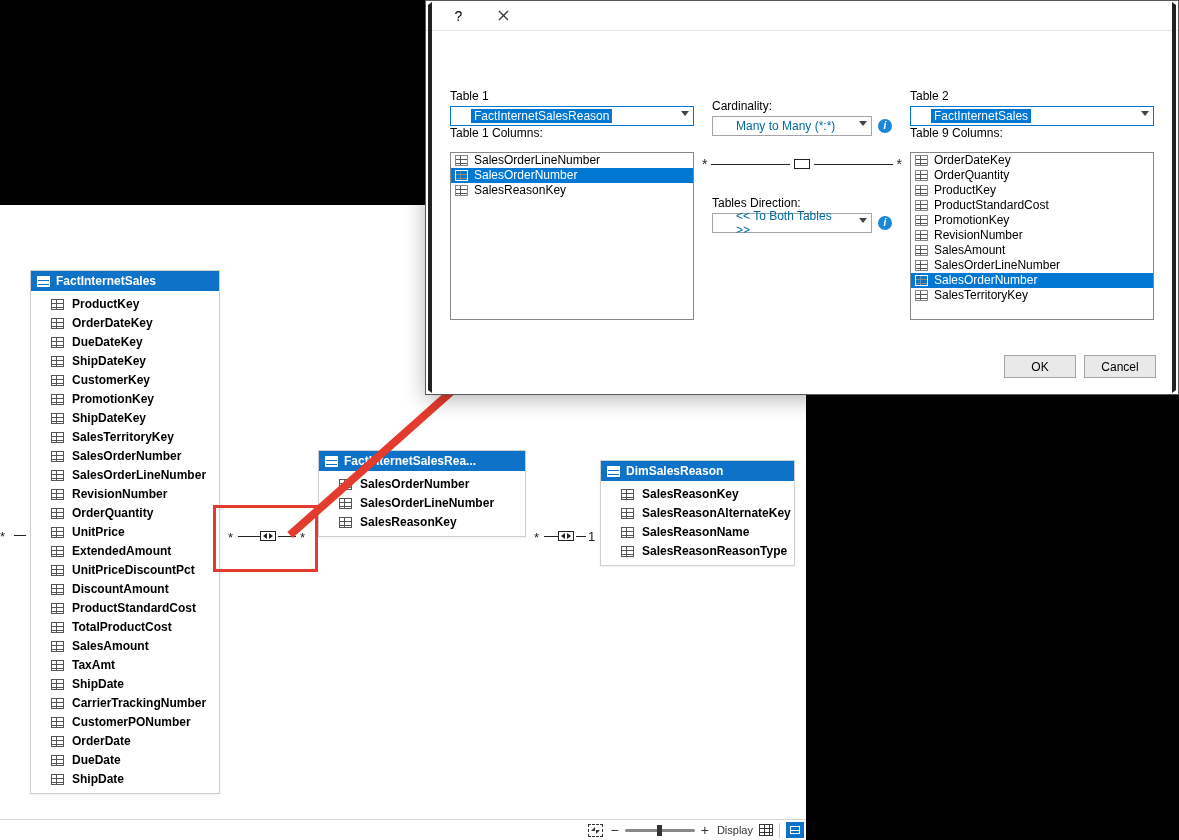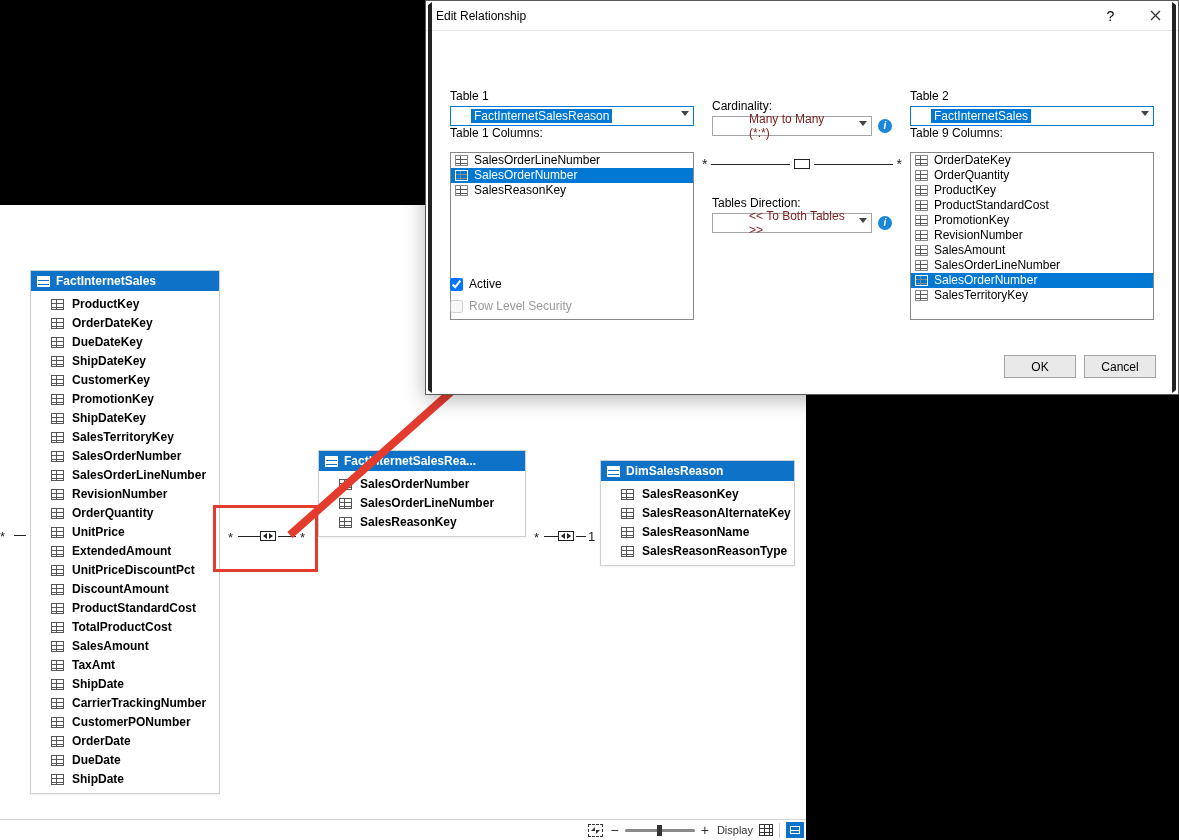--- a/index.html
+++ b/index.html
@@ -129,21 +129,21 @@
     display: flex; align-items: center;
     padding: 0 20px;
     position: relative;
     background: #fff;
     cursor: default;
   }
   .combo.gray { border-color: #a5a5a5; }
   .combo .sel {
     background: #0078d4; color: #fff; padding: 0 3px;
   }
-  .combo .plain { padding: 0 3px; color: #7f1d1d; margin-left: 13px; }
+  .combo .plain { padding: 0 3px; color: #0369a1; }
   .combo .chev {
     position: absolute; right: 4px; top: 4px;
     width: 0; height: 0;
     border-left: 4px solid transparent;
     border-right: 4px solid transparent;
     border-top: 5px solid #444;
   }
   .listbox {
     margin-top: 12px;
     border: 1px solid #888;
@@ -462,21 +462,20 @@
     <marker id="arrhead" markerWidth="8" markerHeight="8" refX="6" refY="3" orient="auto">
       <polygon points="0 0, 8 3, 0 6" fill="#e33b2e"></polygon>
     </marker>
   </defs>
   <line x1="290" y1="535" x2="712" y2="160" stroke="#e33b2e" stroke-width="8" marker-end="url(#arrhead)"></line>
 </svg>
 
 <div class="dialog">
 
   <div class="dlg-title">
-    <span class="dlg-title-text">Edit Relationship</span>
     <div class="dlg-btn">?</div>
     <div class="dlg-btn">
       <svg width="11" height="11" viewBox="0 0 11 11">
           <path d="M1 1 L10 10 M10 1 L1 10" stroke="#333" stroke-width="1.3"></path>
         </svg>
     </div>
   </div>
 
   <div class="dlg-body">
 
@@ -576,30 +575,20 @@
             <span>SalesOrderNumber</span>
           </div>
           <div class="li-row">
             <span class="col-ico"></span>
             <span>SalesTerritoryKey</span>
           </div>
         </div>
     </div>
   </div>
 
-  <div class="checks">
-    <label class="chk">
-      <input type="checkbox" id="chk-active" checked="" style="">
-      <span>Active</span>
-    </label>
-    <label class="chk">
-      <input type="checkbox" id="chk-rls" disabled="" style="">
-      <span class="dis">Row Level Security</span>
-    </label>
-  </div>
 
   <div class="dlg-actions">
     <button class="btn">OK</button>
     <button class="btn">Cancel</button>
   </div>
 </div>
 
 <div class="statusbar">
   <span class="icon-fit"></span>
   <div class="zoom">

